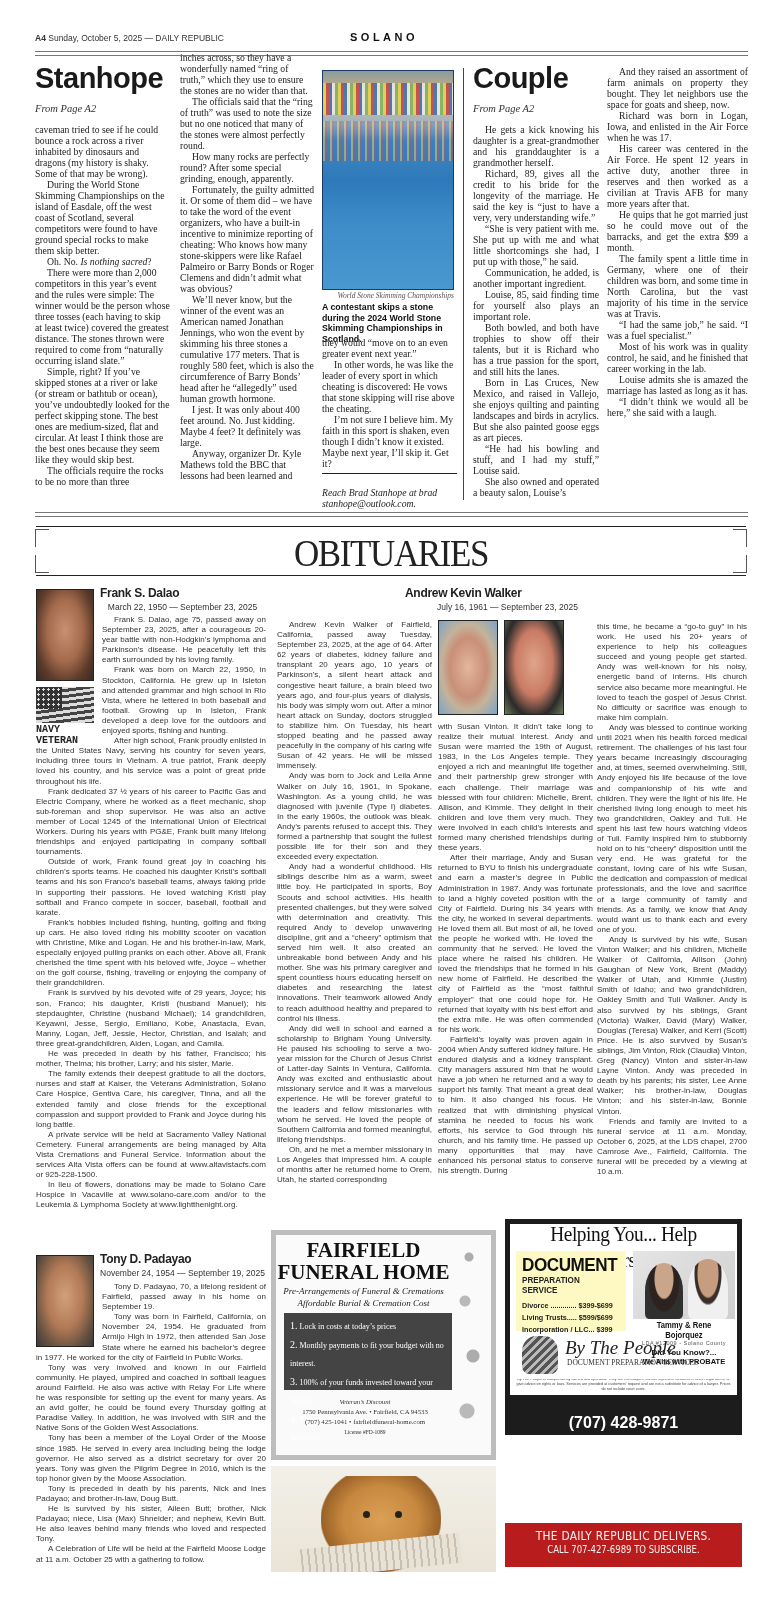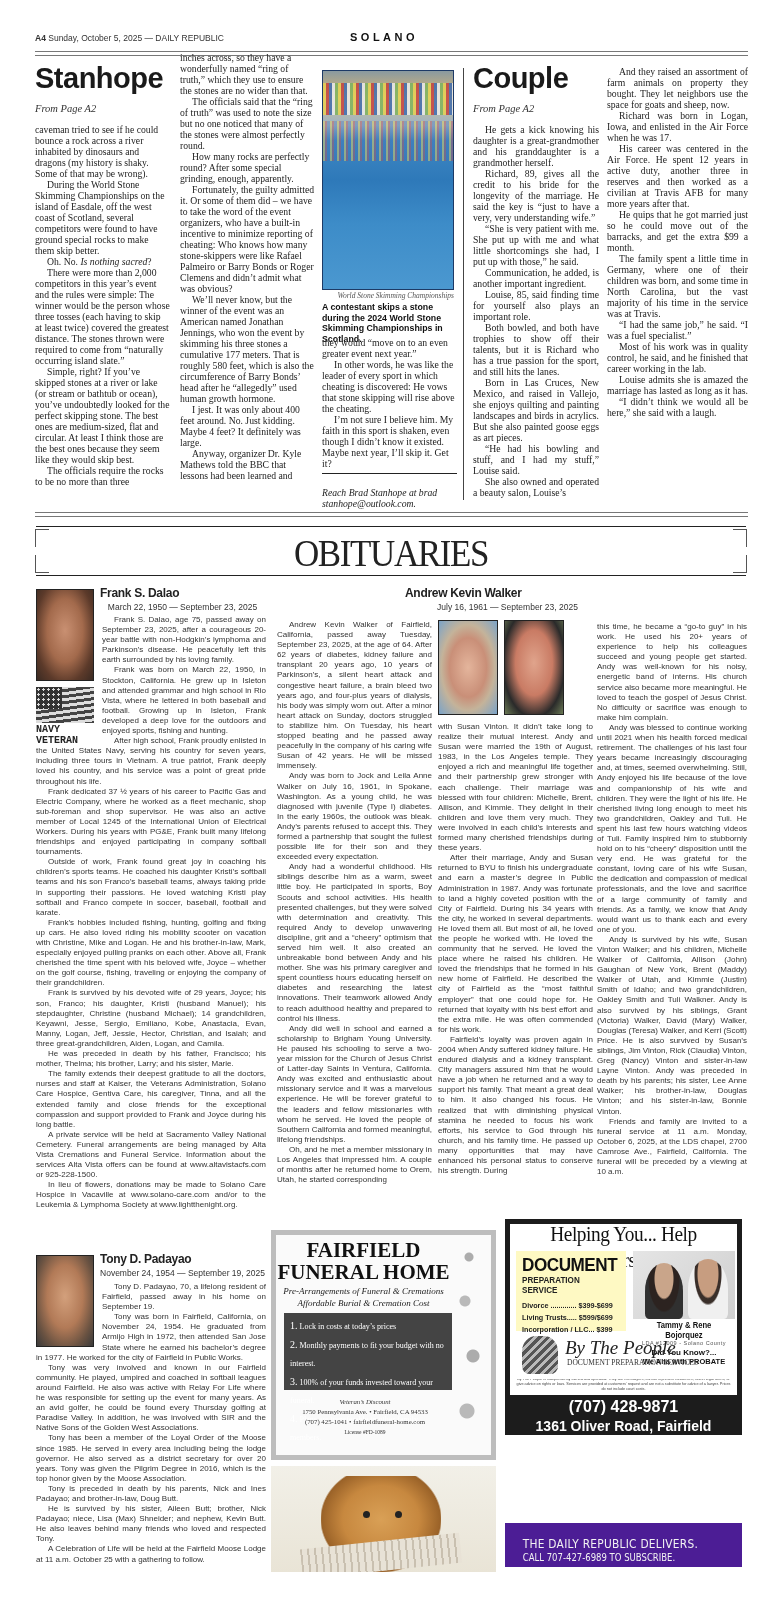--- a/index.html
+++ b/index.html
@@ -60,22 +60,22 @@
 .ad2 .ppl .p1{left:12px;width:38px;height:56px;background:radial-gradient(ellipse at 50% 28%,#c9a58a 0 9px,#2c2320 10px 15px,#303030 16px)}
 .ad2 .ppl .p2{left:55px;width:40px;height:60px;background:radial-gradient(ellipse at 50% 25%,#c79d80 0 10px,#3a2f2a 11px 13px,#f0f0f0 14px)}
 .ad2 .names{position:absolute;left:123px;top:96px;width:102px;text-align:center;font-family:"Liberation Sans",sans-serif}
 .ad2 .names .nm{font-weight:bold;font-size:9px;color:#111;transform:scaleX(.85)}
 .ad2 .names .lda{font-size:5.5px;color:#555;letter-spacing:.5px}
 .ad2 .names .dyk{font-weight:bold;font-size:8px;color:#111;margin-top:2px}
 .ad2 .names .prob{font-weight:bold;font-size:7.5px;color:#111}
 .ad2 .btp{position:absolute;left:55px;top:113px;font-family:"Liberation Serif",serif;font-style:italic;font-size:19px;color:#222}
 .ad2 .dps{position:absolute;left:57px;top:134px;font-family:"Liberation Serif",serif;font-size:7.5px;color:#333;white-space:nowrap}
 .ad2 .eleph{position:absolute;left:12px;top:112px;width:36px;height:38px;background:repeating-linear-gradient(135deg,#555 0 3px,#bbb 3px 6px);border-radius:40% 40% 20% 20%}
-.ad2 .phone{color:#fff;text-align:center;font-family:"Liberation Sans",sans-serif;font-weight:bold;font-size:16px;line-height:19px;margin-top:2px}
-.ad3{left:505px;top:1523px;width:237px;height:44px;background:#4c1d95;color:#f2f2f2;font-family:"DejaVu Sans",sans-serif;padding-top:13px}
+.ad2 .phone{color:#fff;text-align:center;font-family:"Liberation Sans",sans-serif;font-weight:bold;font-size:16px;line-height:19px;margin-top:18px}
+.ad3{left:505px;top:1523px;width:237px;height:44px;background:#b91c1c;color:#f2f2f2;text-align:center;font-family:"DejaVu Sans",sans-serif;padding-top:5px}
 .ad3 .l1{font-size:12.5px;line-height:15px;transform:scaleX(.85);letter-spacing:.3px}
 .ad3 .l2{font-size:10px;line-height:13px;transform:scaleX(.85)}
 </style>
 </head>
 <body>
 
 <div class="abs header">
   <span class="pg">A4</span>
   <span>Sunday, October 5, 2025 — DAILY REPUBLIC</span>
   <span class="section">SOLANO</span>

